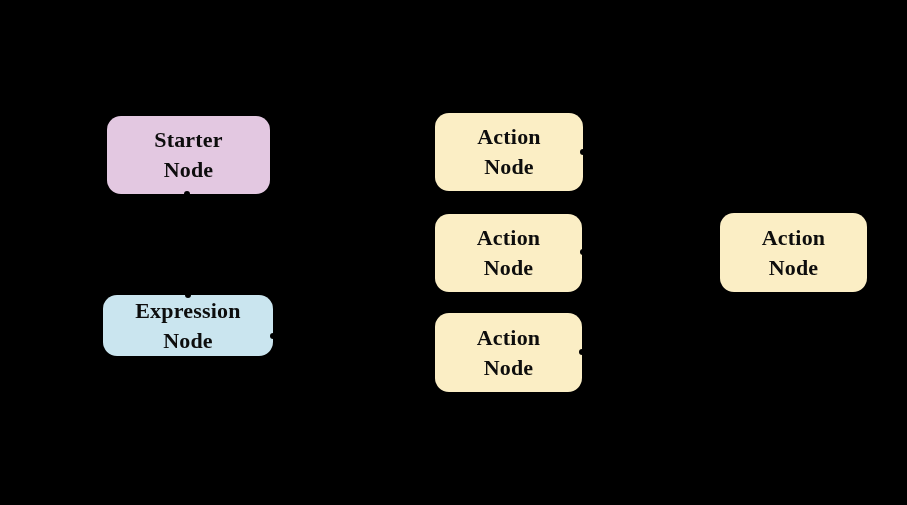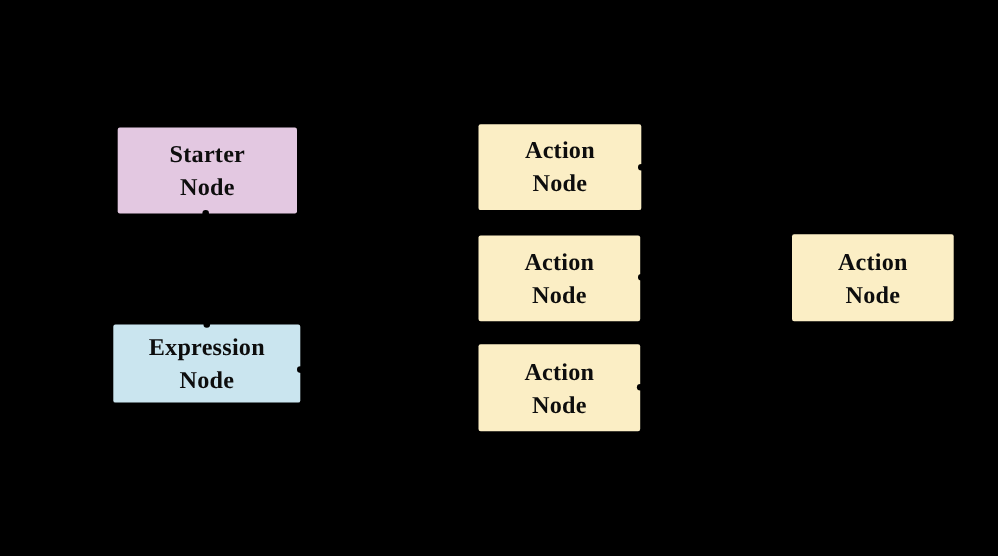--- a/index.html
+++ b/index.html
@@ -10,38 +10,38 @@
   .canvas {
     position: relative;
     width: 907px;
     height: 505px;
     background: #000000;
     overflow: hidden;
     font-family: "Liberation Serif", serif;
   }
   .node {
     position: absolute;
-    border-radius: 2px;
+    border-radius: 14px;
     display: flex;
     align-items: center;
     justify-content: center;
     text-align: center;
     box-sizing: border-box;
   }
   .node-label {
     font-weight: bold;
     font-size: 22px;
     line-height: 30px;
     color: #0d0d0d;
     white-space: pre-line;
     letter-spacing: 0.2px;
   }
   
   #n-starter    { left: 107px; top: 116px; width: 163px; height: 78px; }
-  #n-expression { left: 103px; top: 295px; width: 170px; height: 71px; }
+  #n-expression { left: 103px; top: 295px; width: 170px; height: 61px; align-items: flex-end; }
   #n-action1    { left: 435px; top: 113px; width: 148px; height: 78px; }
   #n-action2    { left: 435px; top: 214px; width: 147px; height: 78px; }
   #n-action3    { left: 435px; top: 313px; width: 147px; height: 79px; }
   #n-action4    { left: 720px; top: 213px; width: 147px; height: 79px; }
 
   
   .dot {
     position: absolute;
     width: 6px;
     height: 6px;

